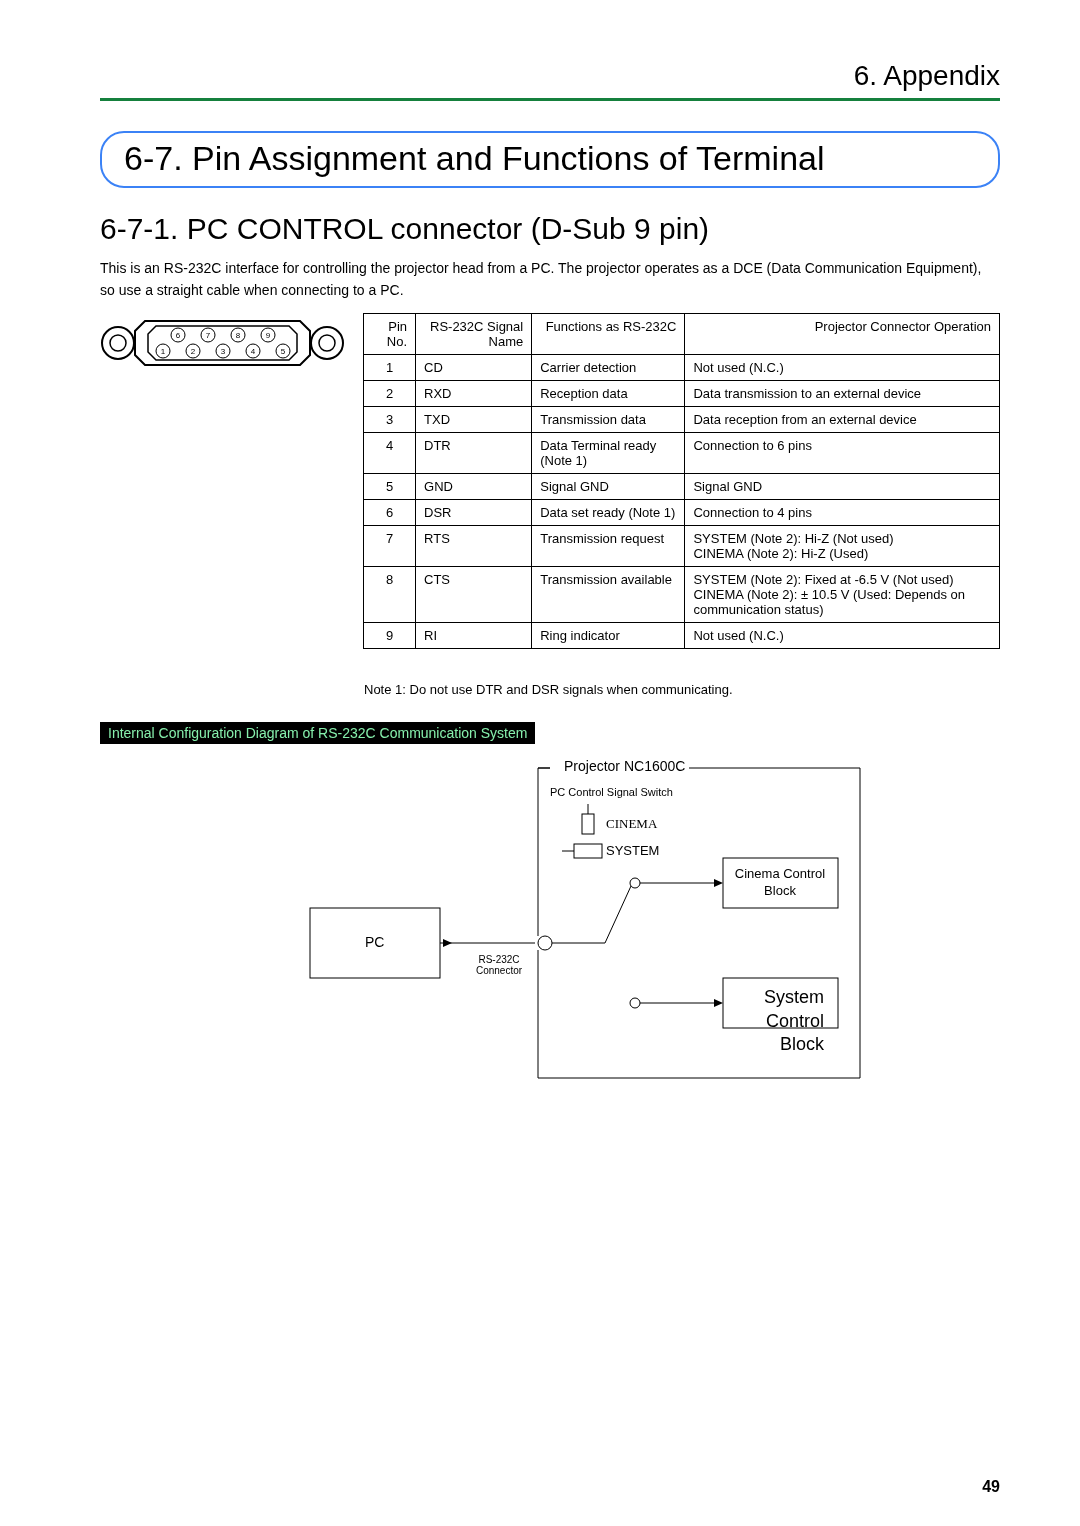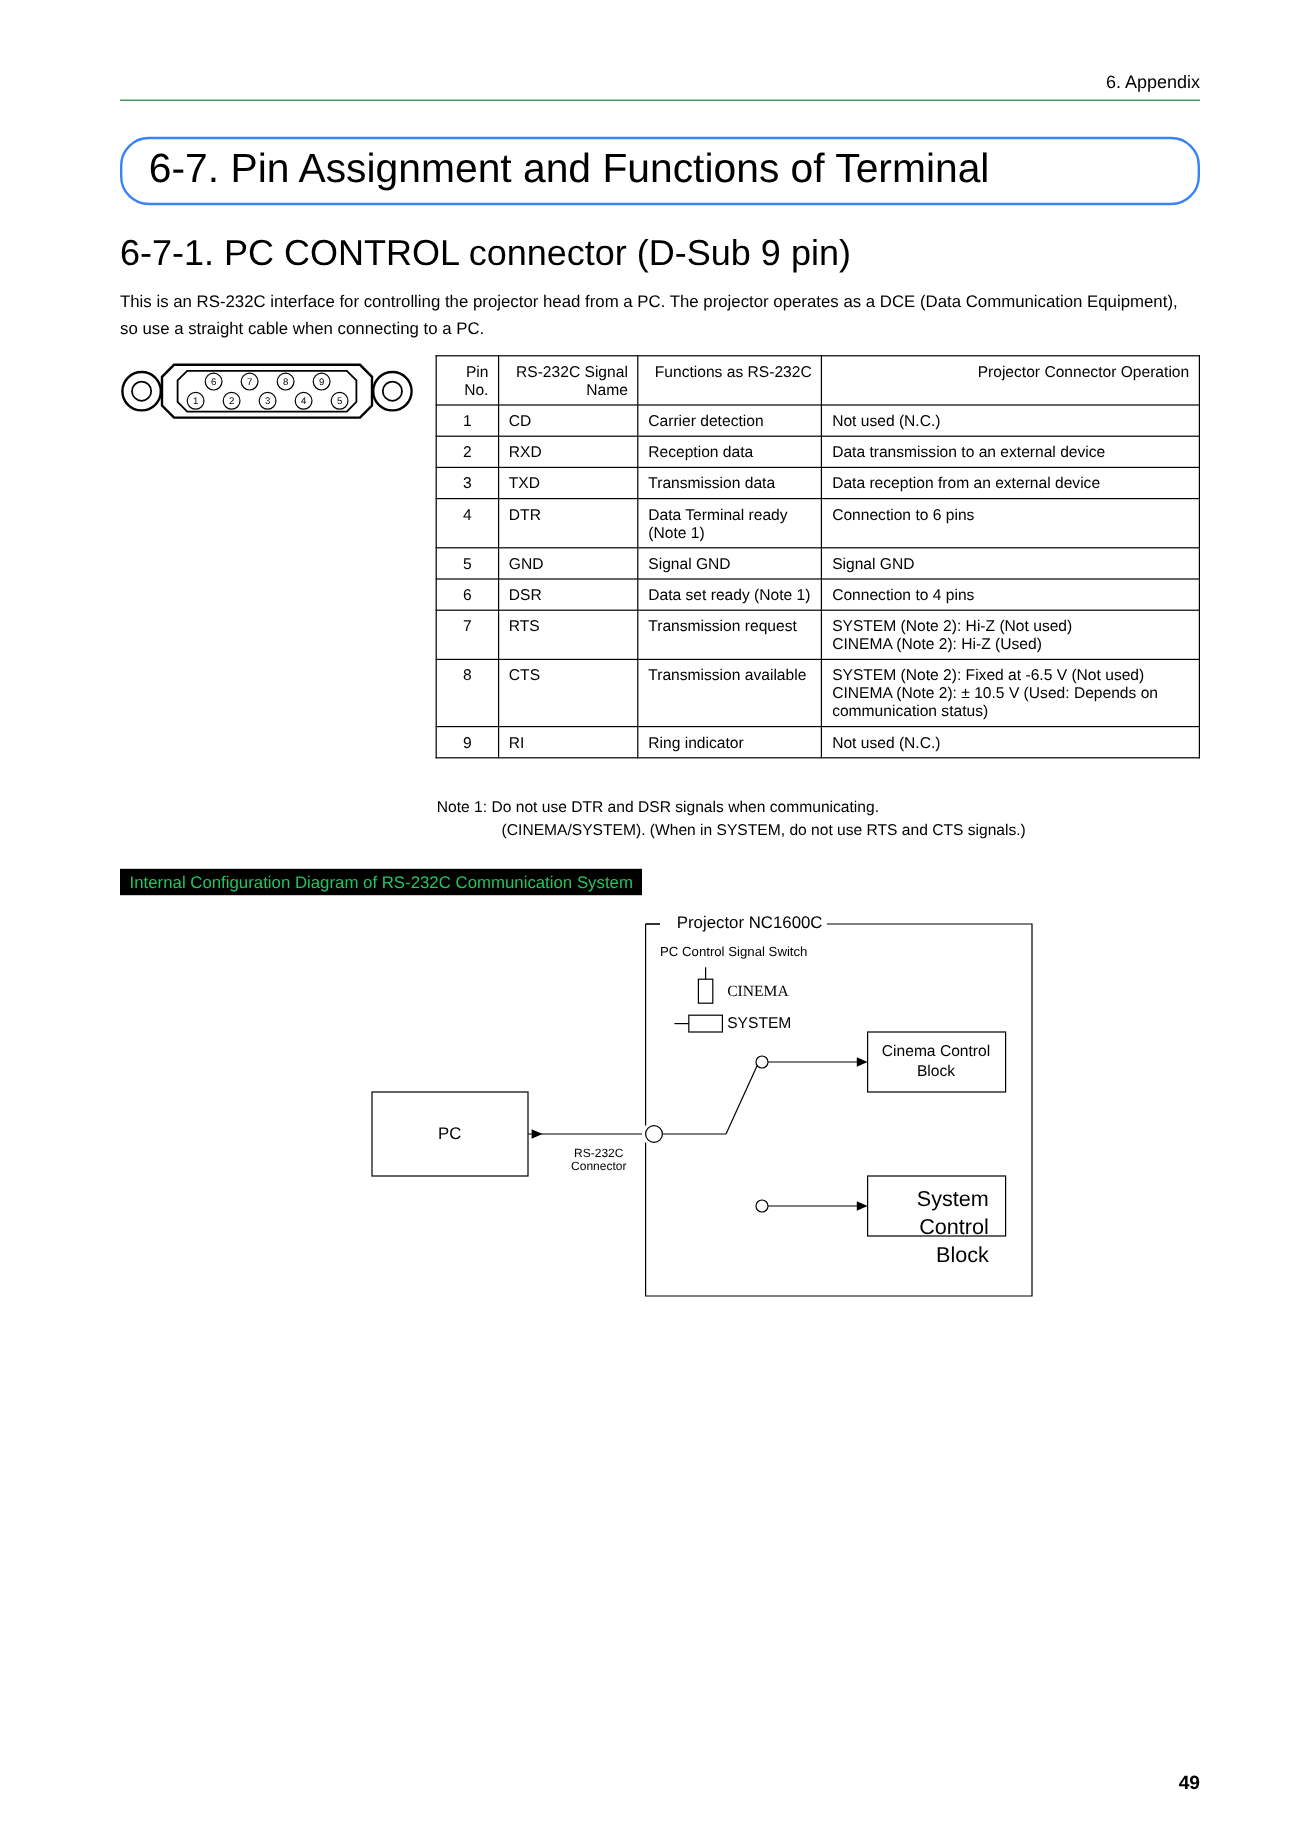--- a/index.html
+++ b/index.html
@@ -6,23 +6,23 @@
   body {
     font-family: Arial, Helvetica, sans-serif;
     background: #fff;
     width: 1080px;
     height: 1526px;
     padding: 60px 80px 40px 100px;
     color: #000;
     position: relative;
   }
   .header-line {
-    border-bottom: 1px solid #15803d;
+    border-bottom: 3px solid #15803d;
     text-align: right;
-    font-size: 15px;
+    font-size: 28px;
     padding-bottom: 6px;
     margin-bottom: 30px;
   }
   .section-title-box {
     border: 2px solid #3b82f6;
     border-radius: 24px;
     padding: 6px 22px 8px 22px;
     font-size: 34px;
     margin-bottom: 24px;
   }
@@ -57,21 +57,21 @@
   .pin-table .center { text-align: center; }
   .notes {
     font-size: 13px;
     margin-left: 264px;
     margin-bottom: 22px;
     line-height: 1.45;
     margin-top: 32px;
   }
   .black-bar {
     background: #000;
-    color: #22c55e;
+    color: #86efac;
     display: inline-block;
     padding: 3px 8px;
     font-size: 14px;
     margin-bottom: 14px;
   }
   .diagram-area {
     margin-left:200px;
     position:relative;
     width:670px;
     height:330px;
@@ -214,21 +214,20 @@
           <td>
             <div>Not used (N.C.)</div>
           </td>
         </tr>
       </tbody>
   </table>
 </div>
 
 <div class="notes">
   <div>Note 1:  Do not use DTR and DSR signals when communicating.</div>
-  <div style="padding-left:54px;">(CINEMA/SYSTEM). (When in SYSTEM, do not use RTS and CTS signals.)</div>
 </div>
 
 <div class="black-bar">Internal Configuration Diagram of RS-232C Communication System</div>
 
 <div class="diagram-area">
   <svg viewBox="0 0 670 330" width="670" height="330">
 
     <rect x="10" y="150" width="130" height="70" fill="none" stroke="#000"></rect>
 
     <line x1="140" y1="185" x2="235" y2="185" stroke="#000"></line>

